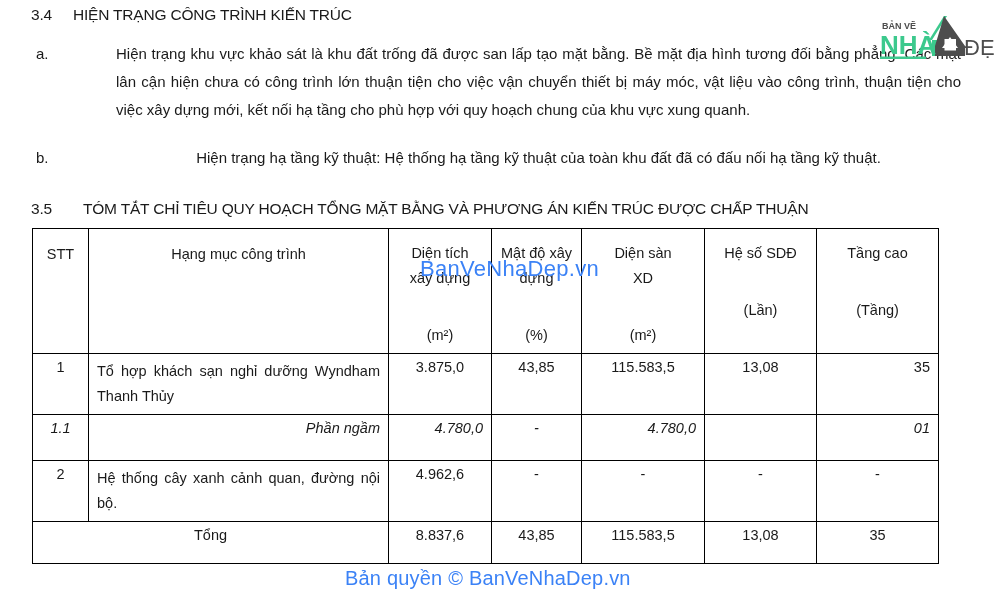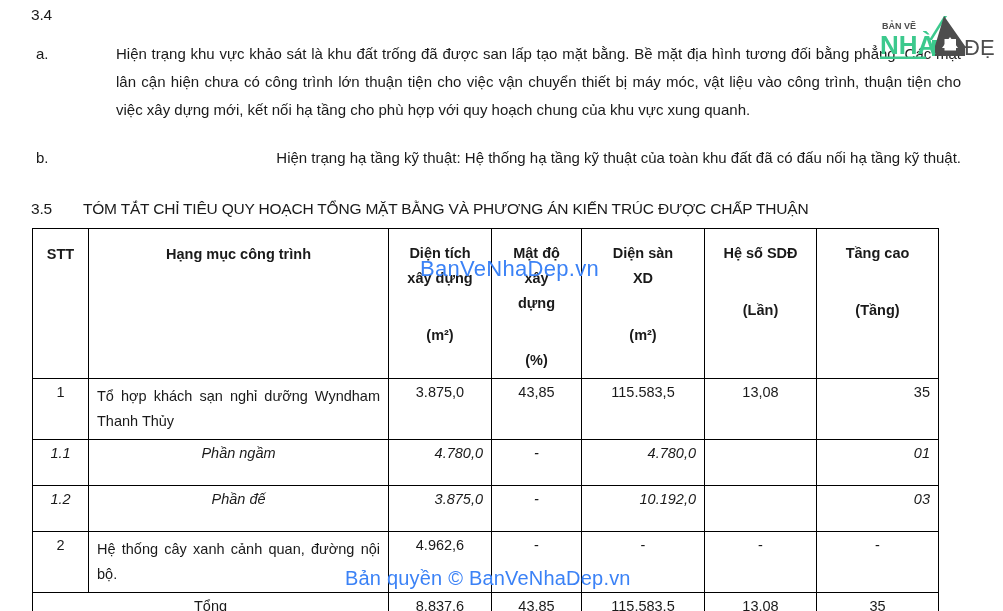--- a/index.html
+++ b/index.html
@@ -49,21 +49,21 @@
     width: 85px;
     flex: 0 0 85px;
     padding-left: 5px;
   }
   .para .body {
     width: 845px;
     text-align: justify;
   }
   #para-a { left: 31px; top: 40px; }
   #para-b { left: 31px; top: 144px; }
-  #para-b .body { text-align: right; }
+  #para-b .body { text-align: center; }
 
   
   #summary-table {
     position: absolute;
     left: 32px;
     top: 228px;
     width: 906px;
     border-collapse: collapse;
     font-size: 14.5px;
     table-layout: fixed;
@@ -72,38 +72,37 @@
     border: 1px solid #000;
     padding: 5px 8px;
     vertical-align: top;
     font-weight: 400;
   }
   #summary-table thead td {
     text-align: center;
     vertical-align: top;
     height: 100px;
     padding-top: 12px;
-    font-weight: bold;
   }
   #summary-table thead td div { line-height: 25px; }
   #summary-table thead td .unit { margin-top: 32px; }
   #summary-table thead td.hdr-stt,
   #summary-table thead td.hdr-name { padding-top: 13px; }
 
   .col-stt   { width: 56px;  }
   .col-name  { width: 300px; }
   .col-area  { width: 103px; }
   .col-dens  { width: 90px;  }
   .col-floor { width: 123px; }
   .col-coef  { width: 112px; }
   .col-high  { width: 122px; }
 
   td.c-center { text-align: center; }
   td.c-right  { text-align: right; }
-  td.c-left   { text-align: center; }
+  td.c-left   { text-align: right; }
 
   .row-main td { height: 60px; }
   .row-main td.name-cell {
     text-align: justify;
     text-align-last: left;
     line-height: 25px;
   }
   .row-sub td {
     font-style: italic;
     height: 46px;
@@ -152,20 +151,21 @@
     width: 124px;
     height: 56px;
     pointer-events: none;
   }
 </style>
 </head>
 <body>
 
 <div class="section-heading" id="heading-34">
   <span class="sec-num">3.4</span>
+  <span class="sec-text">HIỆN TRẠNG CÔNG TRÌNH KIẾN TRÚC</span>
 </div>
 
 <div class="para" id="para-a">
   <span class="marker">a.</span>
   <span class="body">Hiện trạng khu vực khảo sát là khu đất trống đã được san lấp tạo mặt bằng. Bề mặt địa hình tương đối bằng phẳng. Các mặt lân cận hiện chưa có công trình lớn thuận tiện cho việc vận chuyển thiết bị máy móc, vật liệu vào công trình, thuận tiện cho việc xây dựng mới, kết nối hạ tầng cho phù hợp với quy hoạch chung của khu vực xung quanh.</span>
 </div>
 
 <div class="para" id="para-b">
   <span class="marker">b.</span>
   <span class="body">Hiện trạng hạ tầng kỹ thuật: Hệ thống hạ tầng kỹ thuật của toàn khu đất đã có đấu nối hạ tầng kỹ thuật.</span>
@@ -231,29 +231,20 @@
     </tr>
     <tr class="row-sub">
       <td class="c-center">1.1</td>
       <td class="c-left">Phần ngầm</td>
       <td class="c-right">4.780,0</td>
       <td class="c-center">-</td>
       <td class="c-right">4.780,0</td>
       <td class="c-center"></td>
       <td class="c-right">01</td>
     </tr>
-    <tr class="row-sub">
-      <td class="c-center">1.2</td>
-      <td class="c-left">Phần đế</td>
-      <td class="c-right">3.875,0</td>
-      <td class="c-center">-</td>
-      <td class="c-right">10.192,0</td>
-      <td class="c-center"></td>
-      <td class="c-right">03</td>
-    </tr>
     <tr class="row-main">
       <td class="c-center">2</td>
       <td class="name-cell">Hệ thống cây xanh cảnh quan, đường nội bộ.</td>
       <td class="c-center">4.962,6</td>
       <td class="c-center">-</td>
       <td class="c-center">-</td>
       <td class="c-center">-</td>
       <td class="c-center">-</td>
     </tr>
     <tr class="row-total">

